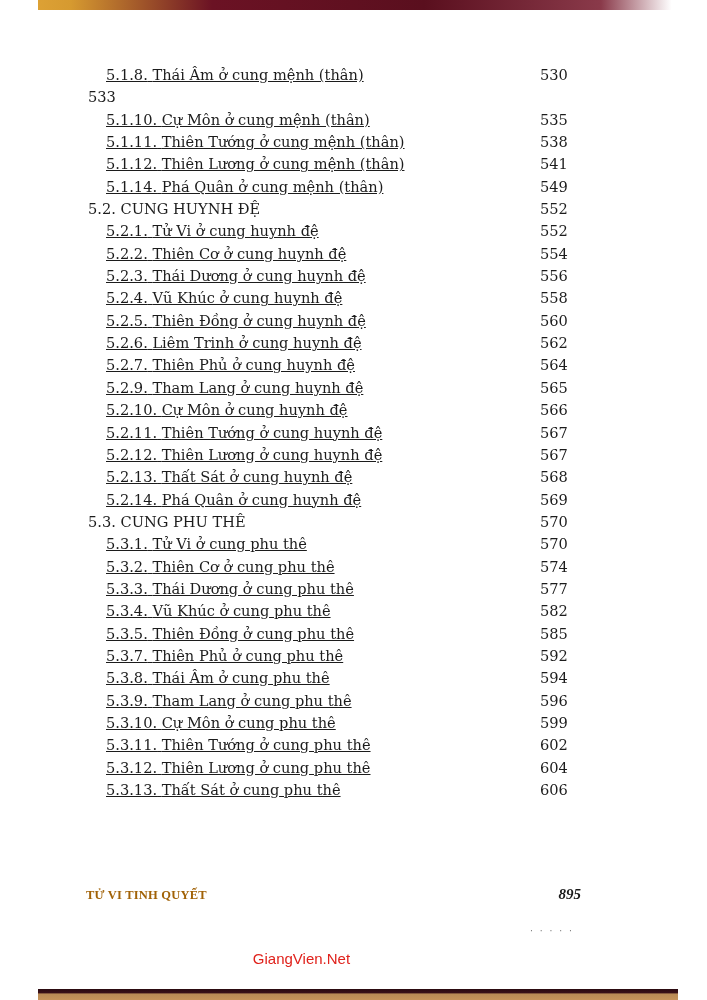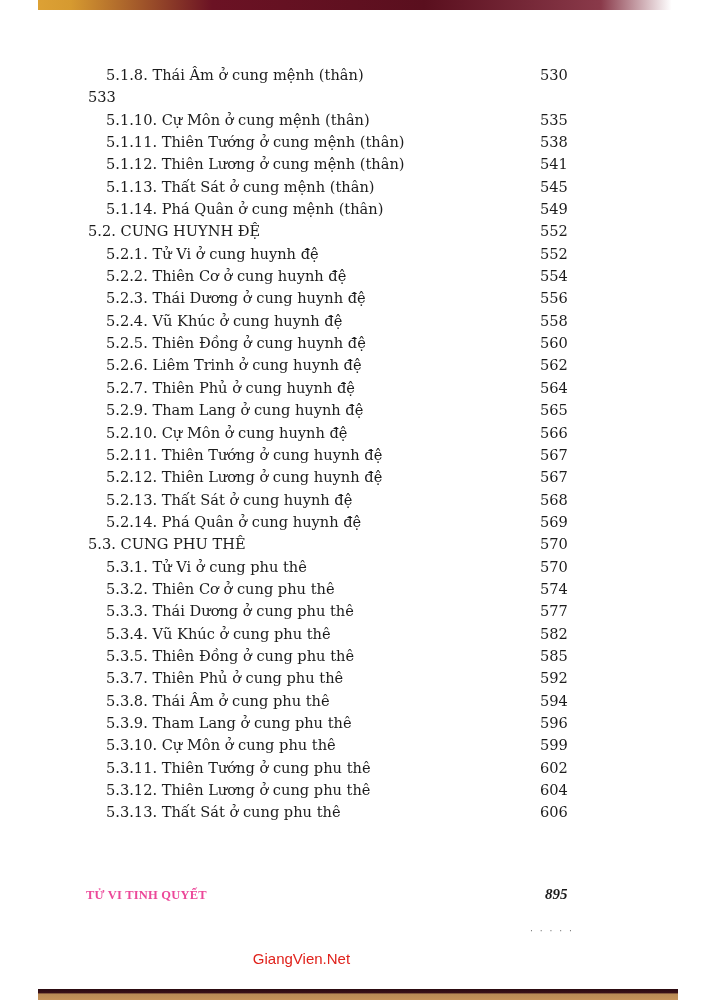--- a/index.html
+++ b/index.html
@@ -60,44 +60,45 @@
       display: flex;
       justify-content: space-between;
       align-items: baseline;
       height: 22.35px;
       font-size: 14.6px;
       line-height: 22.35px;
       white-space: nowrap;
     }
     .toc-row.level-2 .toc-title {
       padding-left: 18px;
+      text-decoration: underline;
     }
     .toc-row.level-1 .toc-title {
       padding-left: 0;
     }
     .toc-page {
       text-align: left;
       min-width: 40px;
     }
     .footer-title {
       position: absolute;
       left: 86px;
       top: 888px;
       font-family: "Liberation Serif", serif;
       font-weight: bold;
       font-size: 12.5px;
       letter-spacing: 0.2px;
-      color: #ec4899;
+      color: #a16207;
     }
     .footer-page {
       position: absolute;
       left: 545px;
       top: 886px;
       width: 36px;
-      text-align: left;
+      text-align: right;
       font-family: "Liberation Serif", serif;
       font-weight: bold;
       font-style: italic;
       font-size: 15px;
       color: #1a1a1a;
     }
     .watermark {
       position: absolute;
       left: 0;
       width: 603px;
@@ -140,24 +141,20 @@
       </li>
       <li class="toc-row level-2">
         <span class="toc-title"><span>5.1.11.</span> <span>Thiên Tướng ở cung mệnh (thân)</span></span>
         <span class="toc-page">538</span>
       </li>
       <li class="toc-row level-2">
         <span class="toc-title"><span>5.1.12.</span> <span>Thiên Lương ở cung mệnh (thân)</span></span>
         <span class="toc-page">541</span>
       </li>
       <li class="toc-row level-2">
-        <span class="toc-title"><span>5.1.13.</span> <span>Thất Sát ở cung mệnh (thân)</span></span>
-        <span class="toc-page">545</span>
-      </li>
-      <li class="toc-row level-2">
         <span class="toc-title"><span>5.1.14.</span> <span>Phá Quân ở cung mệnh (thân)</span></span>
         <span class="toc-page">549</span>
       </li>
       <li class="toc-row level-1">
         <span class="toc-title"><span>5.2.</span> <span>CUNG HUYNH ĐỆ</span></span>
         <span class="toc-page">552</span>
       </li>
       <li class="toc-row level-2">
         <span class="toc-title"><span>5.2.1.</span> <span>Tử Vi ở cung huynh đệ</span></span>
         <span class="toc-page">552</span>

